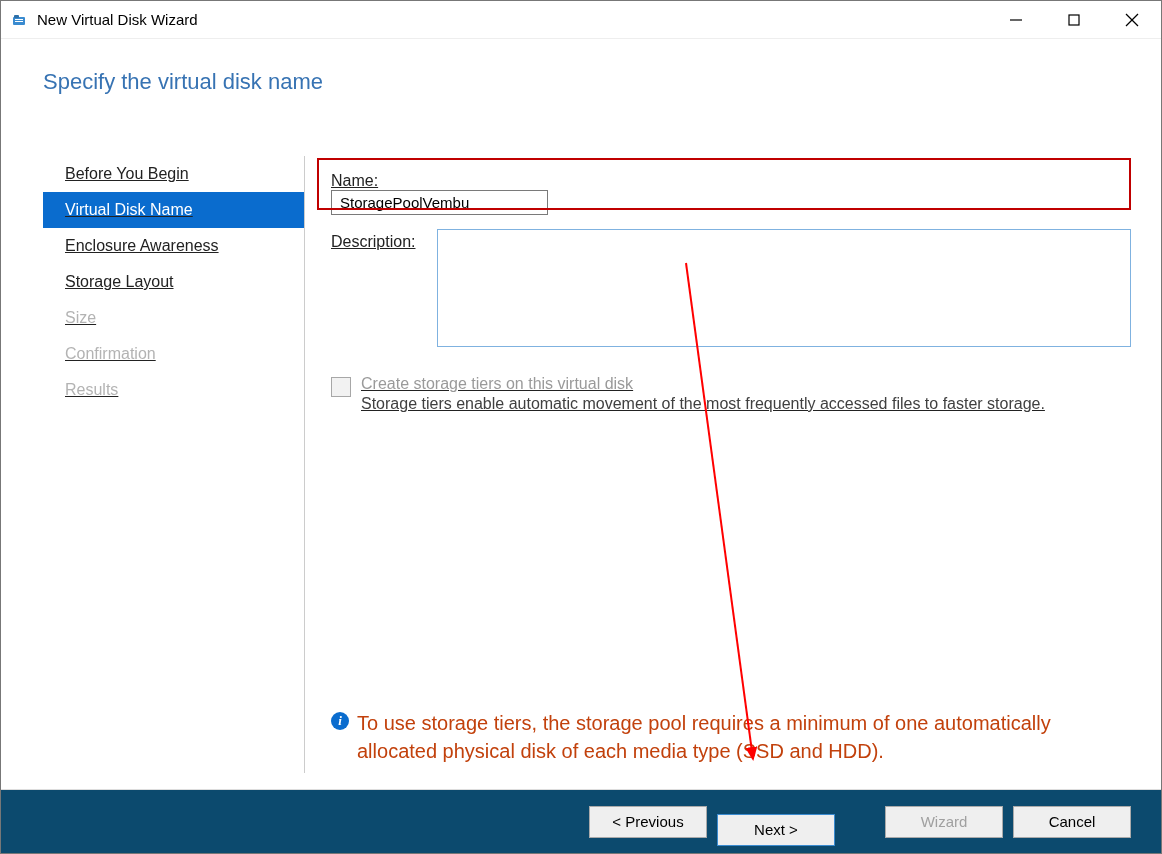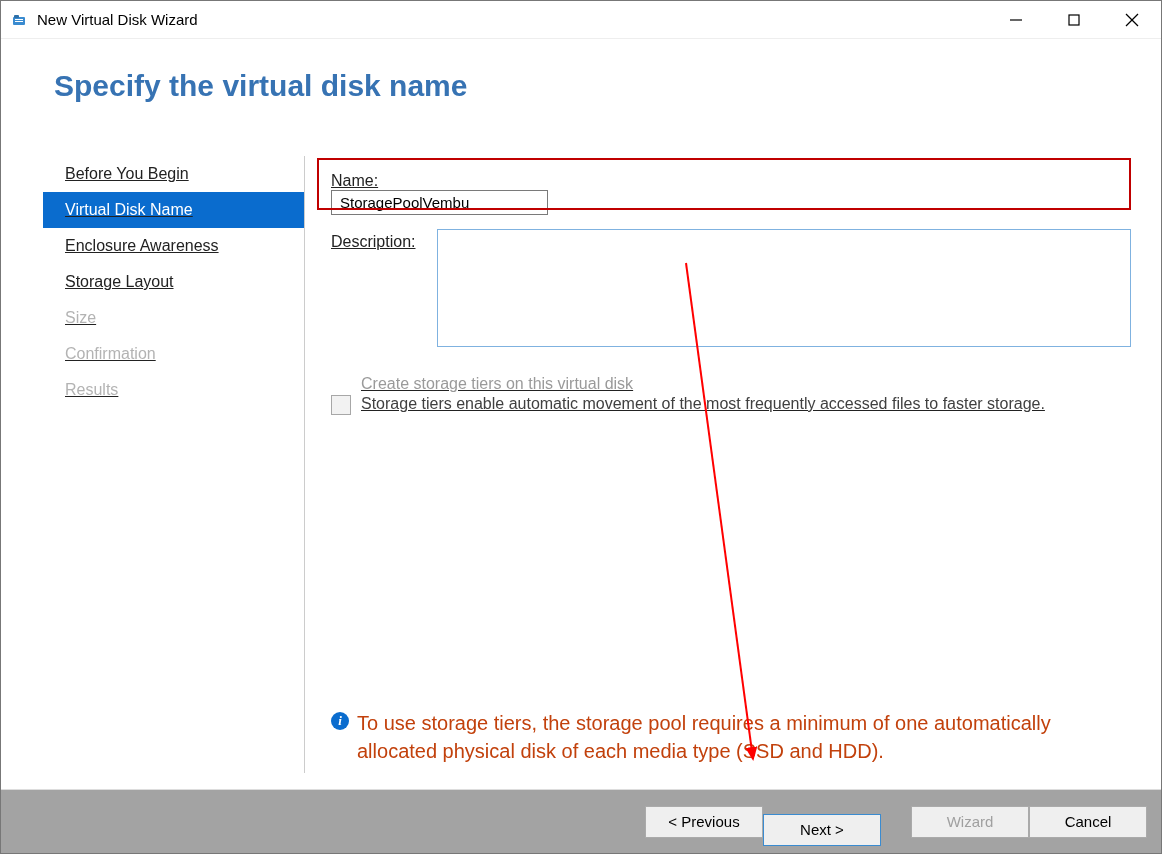--- a/index.html
+++ b/index.html
@@ -40,23 +40,23 @@
   }
   .titlebar-controls .tc {
     width: 58px; height: 38px;
     display: flex;
     align-items: center;
     justify-content: center;
     font-size: 15px;
     color: #000;
   }
   .page-title {
-    padding: 30px 0 0 53px;
-    font-size: 30px;
-    font-weight: 700;
+    padding: 30px 0 0 42px;
+    font-size: 22px;
+    font-weight: 400;
     color: #3773b3;
   }
   .body-area {
     position: absolute;
     top: 155px;
     left: 42px;
     right: 30px;
     bottom: 80px;
     display: flex;
     text-decoration: underline;
@@ -117,21 +117,21 @@
   .desc-input {
     flex: 1;
     height: 118px;
     border: 1px solid #7fb2e0;
     padding: 6px 8px;
     font-size: 15px;
     resize: none;
   }
   .checkbox-row {
     display: flex;
-    align-items: flex-end;
+    align-items: flex-start;
     margin-top: 28px;
   }
   .checkbox-box {
     width: 20px; height: 20px;
     border: 1px solid #a7a7a7;
     background: #f2f2f2;
     margin-right: 10px;
     flex: 0 0 20px;
     margin-top: 2px;
   }
@@ -170,26 +170,27 @@
   .info-text {
     font-size: 20px;
     line-height: 1.4;
     color: #c2410c;
   }
   .footer {
     position: absolute;
     bottom: 0;
     left: 0; right: 0;
     height: 64px;
-    background: #a3a3a3;
+    background: #0c4a6e;
     border-top: 1px solid #ddd;
     display: flex;
     justify-content: flex-end;
     align-items: center;
-    padding-right: 14px;
+    padding-right: 30px;
+    gap: 10px;
   }
   .footer .spacer { width: 30px; }
   .wiz-btn {
     width: 118px;
     height: 32px;
     border: 1px solid #aaa;
     background: #efefef;
     font-size: 15px;
     cursor: pointer;
     display: flex; align-items: center; justify-content: center;

